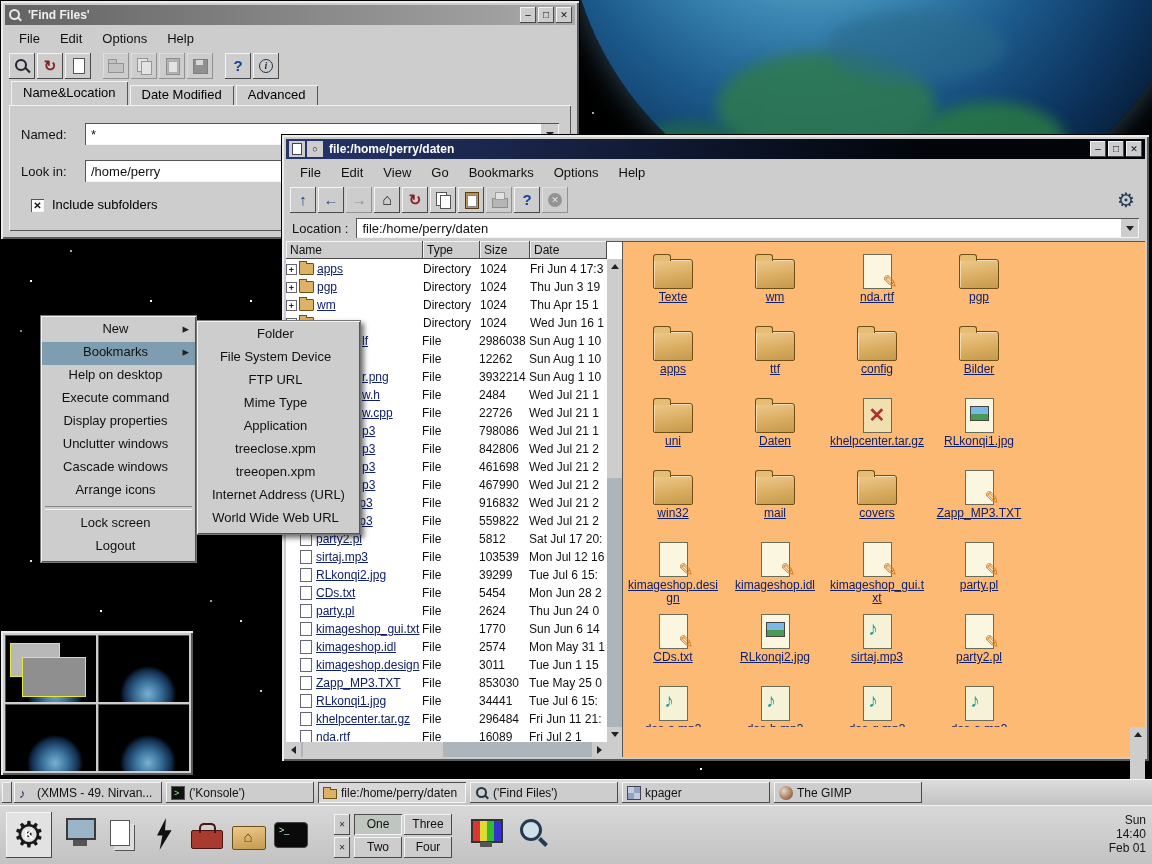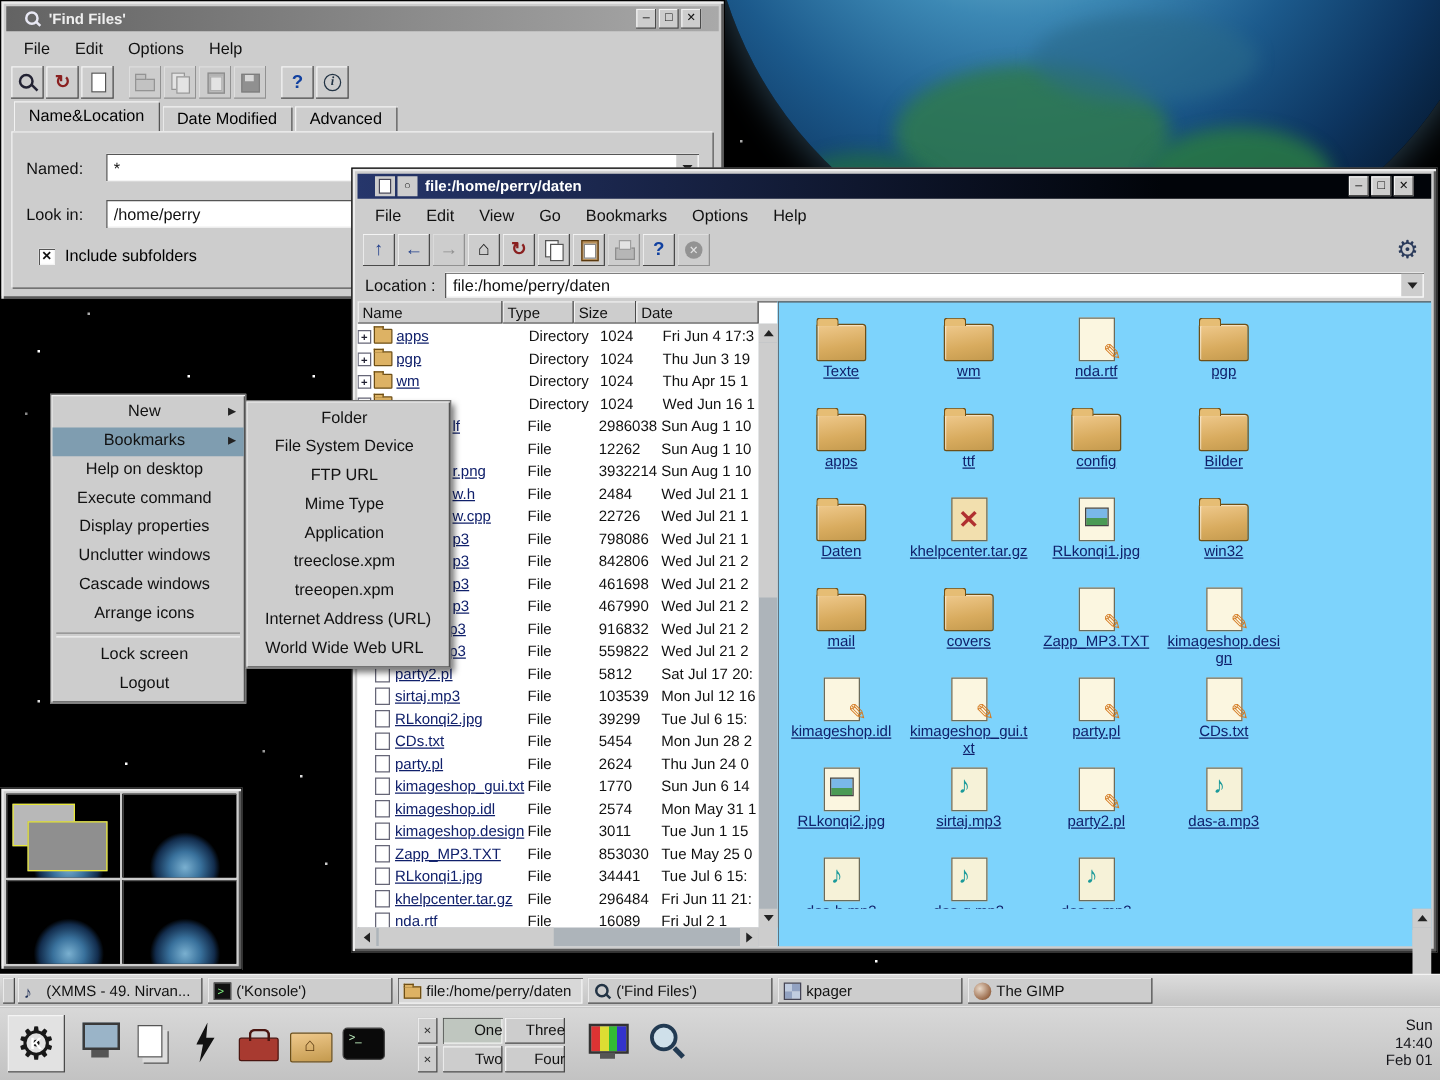--- a/index.html
+++ b/index.html
@@ -19,21 +19,21 @@
   .b3{left:60px;top:540px;width:130px;height:70px;background:#20694a;}
   .b4{left:260px;top:430px;width:180px;height:70px;background:#2a6a8a;opacity:.6;}
 
   
   .r{box-shadow:inset -1px -1px 0 #4a4a4a,inset 1px 1px 0 #f4f4f4;}
   .win{position:absolute;background:#cdcdcd;border:1px solid #000;
     box-shadow:inset 2px 2px 0 #ececec,inset -2px -2px 0 #5a5a5a;padding:4px;box-sizing:border-box;
     display:flex;flex-direction:column;}
 
   
-  .titlebar{height:20px;flex:0 0 20px;display:flex;align-items:center;gap:2px;padding:0 14px;margin-bottom:2px;}
+  .titlebar{height:20px;flex:0 0 20px;display:flex;align-items:center;gap:2px;padding:0 3px;margin-bottom:2px;}
   .tb-active{background:linear-gradient(90deg,#26366b,#010409 75%);color:#fff;}
   .tb-inactive{background:linear-gradient(90deg,#636363,#a9a9a9);color:#efefef;}
   .tb-title{flex:1;padding-left:4px;font-weight:bold;font-size:12px;white-space:nowrap;overflow:hidden;}
   .wb{width:16px;height:16px;background:#cdcdcd;color:#111;font-size:10px;line-height:15px;text-align:center;flex:0 0 16px;}
   .wb-minimize::before{content:"–";}
   .wb-maximize::before{content:"□";}
   .wb-close::before{content:"✕";font-size:9px;}
   .wb-pin::before{content:"○";font-size:9px;}
   .wb-doc::before{content:"";display:inline-block;width:8px;height:10px;background:#fff;border:1px solid #445;margin-top:2px;}
   .mini-mag{width:14px;height:14px;position:relative;flex:0 0 14px;}
@@ -98,21 +98,21 @@
   .locrow{height:26px;flex:0 0 26px;display:flex;align-items:center;gap:8px;padding:0 6px;}
   .loc-label{color:#111;}
   .locfield-wrap{position:relative;flex:1;height:20px;}
 
   
   .kfm-body{flex:1;display:flex;min-height:0;}
   .treepane{width:336px;flex:0 0 336px;display:grid;grid-template-columns:1fr 15px;grid-template-rows:18px 1fr 15px;background:#fff;
     box-shadow:inset 1px 1px 0 #555;}
   .thead{grid-column:1;grid-row:1;display:flex;background:#cdcdcd;}
   .th{font-size:12px;line-height:18px;padding-left:4px;box-sizing:border-box;color:#111;box-shadow:inset -1px -1px 0 #4a4a4a,inset 1px 1px 0 #f4f4f4;}
-  .th0{width:116px;}.th1{width:57px;}.th2{width:50px;}.th3{flex:1;}
+  .th0{width:137px;}.th1{width:57px;}.th2{width:50px;}.th3{flex:1;}
   .tbody{grid-column:1;grid-row:2;overflow:hidden;background:#fff;padding-top:1px;}
   .trow{display:flex;align-items:center;height:18px;font-size:12px;white-space:nowrap;}
   .texp{width:13px;flex:0 0 13px;text-align:center;color:#223;}
   .texp.box{width:11px;height:11px;flex:0 0 11px;margin:0 2px 0 0;border:1px solid #667;background:#fff;font:bold 9px/10px "Liberation Sans",sans-serif;box-sizing:border-box;}
   .tic{display:inline-block;flex:0 0 auto;}
   .tic-folder{width:13px;height:10px;background:#ddb264;border:1px solid #6e4f16;border-radius:1px;position:relative;margin-right:3px;}
   .tic-folder::before{content:"";position:absolute;top:-3px;left:-1px;width:6px;height:2px;background:#ddb264;border:1px solid #6e4f16;border-bottom:none;}
   .tic-file{width:10px;height:12px;background:#fff;border:1px solid #667;margin:0 4px 0 1px;}
   .tname{width:106px;flex:0 0 106px;overflow:hidden;}
   .tname.frag{padding-left:46px;box-sizing:border-box;}
@@ -131,21 +131,21 @@
   .sa-down::before{border-top:5px solid #222;margin-bottom:-4px;}
   .sa-left::before{border-right:5px solid #222;margin-left:-4px;}
   .sa-right::before{border-left:5px solid #222;margin-right:-4px;}
   .strack{flex:1;position:relative;}
   .sl{position:absolute;background:#cdcdcd;}
   .sl.v{left:0;right:0;}
   .sl.h{top:0;bottom:0;}
   .hscroll .sa{align-self:flex-start;}
 
   
-  .iconpane{flex:1;display:grid;grid-template-columns:1fr 15px;grid-template-rows:1fr;background:#7dd3fc;box-shadow:inset 1px 1px 0 #555;}
+  .iconpane{flex:1;display:grid;grid-template-columns:1fr 15px;grid-template-rows:1fr;background:#fdba74;box-shadow:inset 1px 1px 0 #555;}
   #icon-grid{grid-column:1;display:flex;flex-wrap:wrap;align-content:flex-start;padding-top:10px;overflow:hidden;}
   .cell{width:102px;height:72px;display:flex;flex-direction:column;align-items:center;}
   .ficon-wrap{height:40px;display:flex;align-items:center;justify-content:center;}
   .flabel{font-size:12px;line-height:13px;text-align:center;max-width:96px;word-break:break-all;}
   .k-folder{width:38px;height:28px;margin-top:6px;background:linear-gradient(170deg,#efc98c 0%,#d8ab5e 60%,#c49a4e 100%);
     border:1px solid #6e4f16;border-radius:2px 3px 2px 2px;position:relative;box-shadow:inset 1px 1px 0 rgba(255,255,255,.5);}
   .k-folder::before{content:"";position:absolute;top:-6px;left:-1px;width:16px;height:6px;background:#e6bd74;border:1px solid #6e4f16;border-bottom:none;border-radius:3px 3px 0 0;}
   .k-page{width:27px;height:33px;background:#fbf6e0;border:1px solid #6b6b5a;position:relative;}
   .k-text::after{content:"✎";position:absolute;right:-7px;bottom:-5px;font-size:18px;color:#d4781e;}
   .k-image::after{content:"";position:absolute;left:4px;top:7px;width:17px;height:13px;border:1px solid #444;background:linear-gradient(180deg,#7ab8e8 55%,#4a9a55 55%);}
@@ -215,21 +215,21 @@
   .pl-shell::before{content:"";position:absolute;left:4px;top:8px;width:32px;height:24px;background:#0a0a0a;border:1px solid #444;border-radius:4px;}
   .pl-shell::after{content:">_";position:absolute;left:9px;top:11px;color:#cfc;font-size:9px;}
   .pr-colors::before{content:"";position:absolute;left:5px;top:5px;width:28px;height:20px;border:2px solid #333;
     background:linear-gradient(90deg,#d33 0 25%,#dd3 25% 50%,#3b3 50% 75%,#33c 75%);}
   .pr-colors::after{content:"";position:absolute;left:14px;top:28px;width:12px;height:5px;background:#555;}
   .pr-magnifier::before{content:"";position:absolute;left:6px;top:5px;width:16px;height:16px;border:3px solid #223a52;border-radius:50%;background:#cfe0ea;}
   .pr-magnifier::after{content:"";position:absolute;left:24px;top:26px;width:10px;height:4px;background:#223a52;transform:rotate(45deg);}
   .pgr{position:absolute;left:334px;top:4px;width:126px;height:50px;}
   .pgr-mini{position:absolute;left:0;width:16px;height:21px;background:#cdcdcd;text-align:center;}
   .pgr-mini::before{content:"✕";font-size:8px;line-height:21px;color:#333;}
-  .pgr-btn{position:absolute;width:48px;height:21px;background:#cdcdcd;font-size:12px;line-height:21px;text-align:right;color:#111;}
+  .pgr-btn{position:absolute;width:48px;height:21px;background:#cdcdcd;font-size:12px;line-height:21px;text-align:center;color:#111;}
   .pgr-btn.down{box-shadow:inset 1px 1px 0 #4a4a4a,inset -1px -1px 0 #f4f4f4;background:#bfc6bf;}
   .clock{position:absolute;right:6px;top:7px;text-align:right;font-size:12px;line-height:14px;color:#15151a;}
 
   
   #findfiles{left:0;top:0;width:580px;height:240px;z-index:5;}
   #kfm{left:281px;top:134px;width:869px;height:628px;z-index:6;}
 </style>
 </head>
 <body>
 
@@ -660,20 +660,26 @@
               <div class="ficon-wrap">
                 <div class="k-folder"></div>
               </div>
               <div class="flabel link">config</div>
             </div>
             <div class="cell">
               <div class="ficon-wrap">
                 <div class="k-folder"></div>
               </div>
               <div class="flabel link">Bilder</div>
+            </div>
+            <div class="cell">
+              <div class="ficon-wrap">
+                <div class="k-folder"></div>
+              </div>
+              <div class="flabel link">uni</div>
             </div>
             <div class="cell">
               <div class="ficon-wrap">
                 <div class="k-folder"></div>
               </div>
               <div class="flabel link">Daten</div>
             </div>
             <div class="cell">
               <div class="ficon-wrap">
                 <div class="k-page k-tar"></div>

